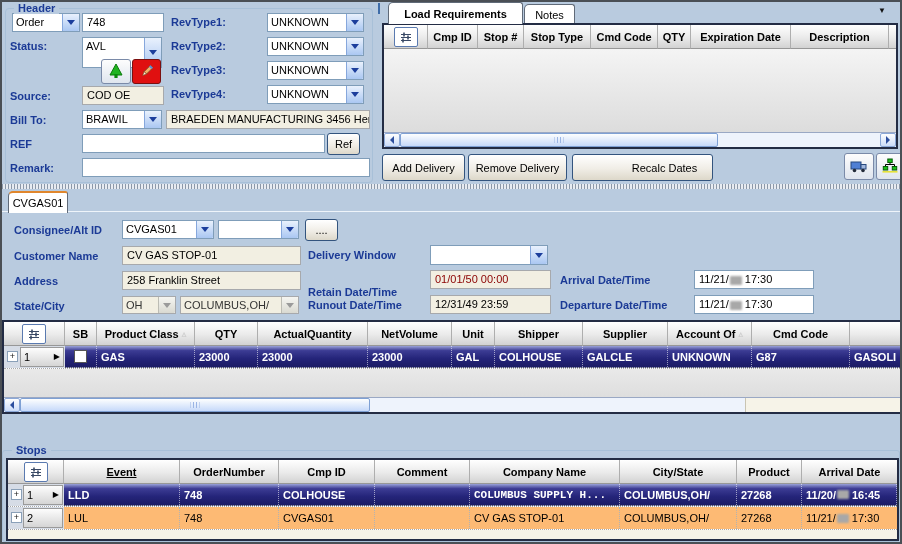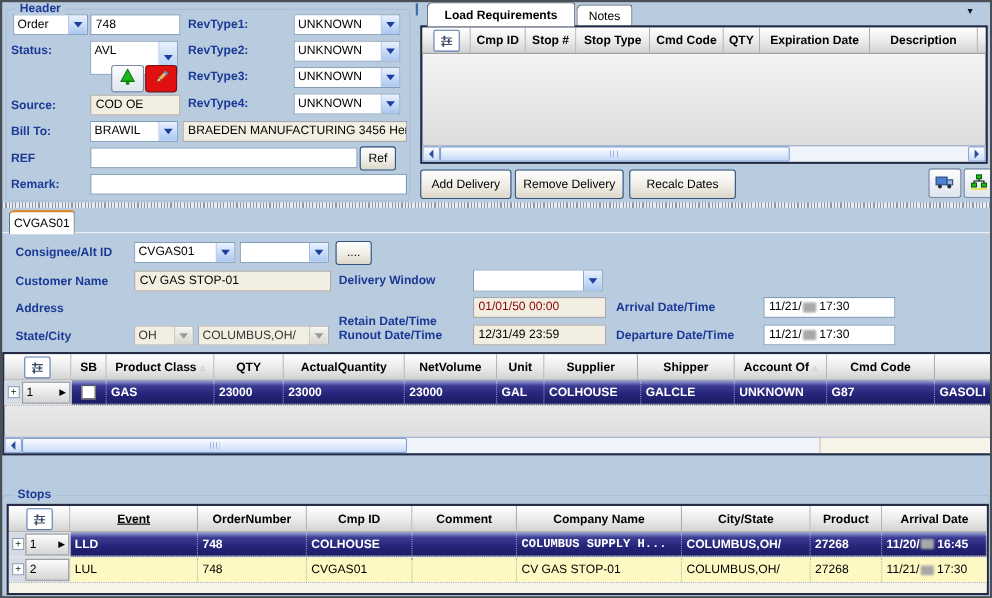--- a/index.html
+++ b/index.html
@@ -177,21 +177,21 @@
       <div class="hs-thumb" style="width:318px;"></div>
       <div style="flex:1;"></div>
       <div class="hs-btn">
           <span class="ch-r"></span>
         </div>
     </div>
   </div>
 
   <div class="btn" style="left:468px;top:154px;width:97px;height:25px;">Remove Delivery</div>
   <div class="btn" style="left:382px;top:154px;width:81px;height:25px;">Add Delivery</div>
-  <div class="btn" style="left:572px;top:154px;width:95px;height:25px;">Recalc Dates</div>
+  <div class="btn" style="left:572px;top:154px;width:95px;height:25px;padding-left:44px;">Recalc Dates</div>
 
   <div class="ibtn" style="left:844px;top:153px;width:28px;height:25px;">
     <span><svg width="18" height="14" viewBox="0 0 18 14">
           <rect x="1" y="3" width="10" height="7" fill="#4f7fd4" stroke="#27497e"></rect>
           <rect x="11" y="5.5" width="5" height="4.5" fill="#9fb6dd" stroke="#27497e"></rect>
           <circle cx="4.5" cy="11.5" r="1.8" fill="#222a38"></circle>
           <circle cx="13" cy="11.5" r="1.8" fill="#222a38"></circle>
         </svg></span>
   </div>
   <div class="ibtn" style="left:876px;top:153px;width:25px;height:25px;">
@@ -221,20 +221,21 @@
     <span class="combo-btn">
         <span class="chev"></span>
       </span>
   </div>
   <div class="btn" style="left:305px;top:219px;width:31px;height:20px;">....</div>
 
   <div class="lbl" style="left:14px;top:250px;">Customer Name</div>
   <div class="tfield ro" style="left:122px;top:246px;width:169px;height:13px;">CV GAS STOP-01</div>
 
   <div class="lbl" style="left:14px;top:275px;">Address</div>
+  <div class="tfield ro" style="left:122px;top:271px;width:169px;height:13px;">258 Franklin Street</div>
 
   <div class="lbl" style="left:14px;top:300px;">State/City</div>
   <div class="combo dis" style="left:122px;top:296px;width:54px;height:18px;">
     <span class="combo-text">OH</span>
     <span class="combo-btn">
         <span class="chev"></span>
       </span>
   </div>
   <div class="combo dis" style="left:180px;top:296px;width:119px;height:18px;">
     <span class="combo-text">COLUMBUS,OH/</span>
@@ -279,22 +280,22 @@
       </div>
       <div class="gh" style="width:32px;">SB</div>
       <div class="gh" style="width:98px;">
           <span>Product Class</span>
           <span class="sort">▵</span>
         </div>
       <div class="gh" style="width:63px;">QTY</div>
       <div class="gh" style="width:110px;">ActualQuantity</div>
       <div class="gh" style="width:84px;">NetVolume</div>
       <div class="gh" style="width:43px;">Unit</div>
+      <div class="gh" style="width:88px;">Shipper</div>
       <div class="gh" style="width:85px;">Supplier</div>
-      <div class="gh" style="width:88px;">Shipper</div>
       <div class="gh" style="width:84px;">
           <span>Account Of</span>
           <span class="sort">▵</span>
         </div>
       <div class="gh" style="width:98px;">Cmd Code</div>
       <div class="gh fill"></div>
     </div>
     <div class="grow">
       <div class="rowhdr" style="width:61px;">
         <span class="exp" style="left:3px;top:5px;">+</span>
@@ -377,21 +378,21 @@
       </div>
     </div>
 
     <div class="grow">
       <div class="rowhdr" style="width:56px;">
         <span class="exp" style="left:3px;top:5px;">+</span>
         <div class="numbtn" style="position:absolute;left:15px;top:1px;width:40px;height:20px;">
           <span>2</span>
         </div>
       </div>
-      <div style="display:flex;flex:1;background:#fef9c3;">
+      <div style="display:flex;flex:1;background:#fdba74;">
         <div class="cell" style="width:116px;">LUL</div>
         <div class="cell" style="width:99px;">748</div>
         <div class="cell" style="width:96px;">CVGAS01</div>
         <div class="cell" style="width:95px;"></div>
         <div class="cell" style="width:150px;">CV GAS STOP-01</div>
         <div class="cell" style="width:117px;">COLUMBUS,OH/</div>
         <div class="cell" style="width:65px;">27268</div>
         <div class="cell fill">
           <span>11/21/</span>
             <span class="redact"></span>

